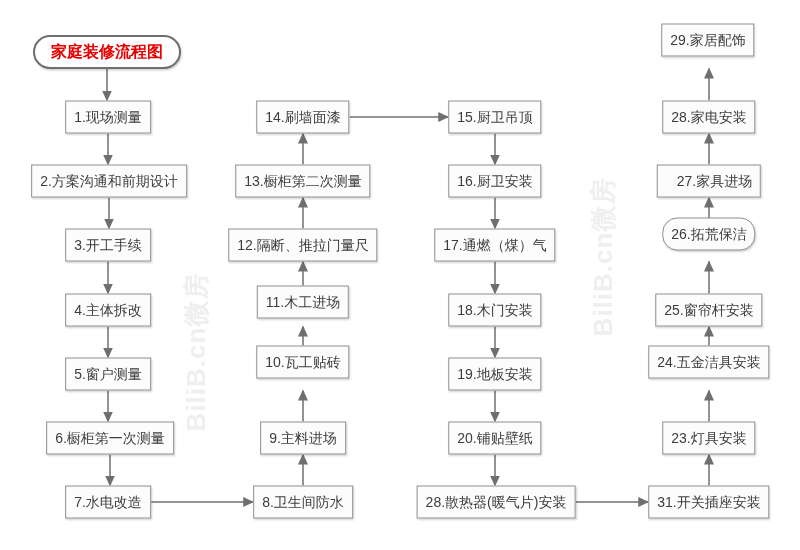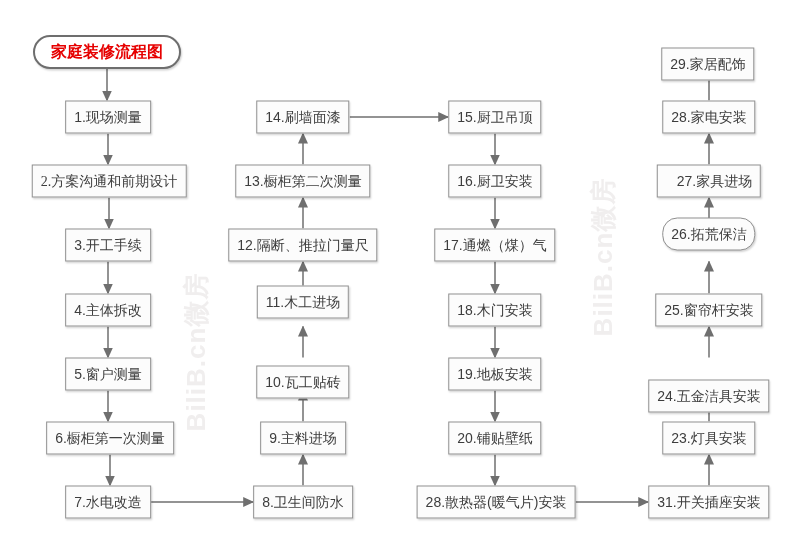--- a/index.html
+++ b/index.html
@@ -88,45 +88,45 @@
       <line x1="709" y1="421.5" x2="709" y2="390.5" stroke="#6f6f6f" stroke-width="1.5" marker-end="url(#ah)"></line>
       <line x1="709" y1="357.5" x2="709" y2="326.5" stroke="#6f6f6f" stroke-width="1.5" marker-end="url(#ah)"></line>
       <line x1="709" y1="293.5" x2="709" y2="261.5" stroke="#6f6f6f" stroke-width="1.5" marker-end="url(#ah)"></line>
       <line x1="709" y1="228.5" x2="709" y2="197.5" stroke="#6f6f6f" stroke-width="1.5" marker-end="url(#ah)"></line>
       <line x1="709" y1="164.5" x2="709" y2="133.5" stroke="#6f6f6f" stroke-width="1.5" marker-end="url(#ah)"></line>
       <line x1="709" y1="100.5" x2="709" y2="68.5" stroke="#6f6f6f" stroke-width="1.5" marker-end="url(#ah)"></line>
     </svg>
 
   <div class="node title-pill" style="left:107px; top:52px;">家庭装修流程图</div>
   <div class="node" style="left:108px; top:117px;">1.现场测量</div>
-  <div class="node" style="left:109px; top:181px;font-family:Liberation Serif, serif;">2.方案沟通和前期设计</div>
+  <div class="node" style="left:109px; top:181px;">2.方案沟通和前期设计</div>
   <div class="node" style="left:108px; top:245px;">3.开工手续</div>
   <div class="node" style="left:108px; top:310px;">4.主体拆改</div>
   <div class="node" style="left:108px; top:374px;">5.窗户测量</div>
   <div class="node" style="left:110px; top:438px;">6.橱柜第一次测量</div>
   <div class="node" style="left:108px; top:502px;">7.水电改造</div>
 
   <div class="node" style="left:303px; top:502px;">8.卫生间防水</div>
   <div class="node" style="left:303px; top:438px;">9.主料进场</div>
-  <div class="node" style="left:303px; top:382px;text-align:center;">10.瓦工贴砖</div>
+  <div class="node" style="left:303px; top:362px;text-align:center;">10.瓦工贴砖</div>
   <div class="node" style="left:303px; top:302px;">11.木工进场</div>
   <div class="node" style="left:303px; top:245px;">12.隔断、推拉门量尺</div>
   <div class="node" style="left:303px; top:181px;">13.橱柜第二次测量</div>
   <div class="node" style="left:303px; top:117px;">14.刷墙面漆</div>
 
   <div class="node" style="left:495px; top:117px;">15.厨卫吊顶</div>
   <div class="node" style="left:495px; top:181px;">16.厨卫安装</div>
   <div class="node" style="left:495px; top:245px;">17.通燃（煤）气</div>
   <div class="node" style="left:495px; top:310px;">18.木门安装</div>
   <div class="node" style="left:495px; top:374px;">19.地板安装</div>
   <div class="node" style="left:495px; top:438px;">20.铺贴壁纸</div>
   <div class="node" style="left:496px; top:502px;">28.散热器(暖气片)安装</div>
 
   <div class="node" style="left:709px; top:502px;">31.开关插座安装</div>
   <div class="node" style="left:709px; top:438px;">23.灯具安装</div>
-  <div class="node" style="left:709px; top:396px;text-align:right;">24.五金洁具安装</div>
+  <div class="node" style="left:709px; top:362px;text-align:right;">24.五金洁具安装</div>
   <div class="node" style="left:709px; top:310px;">25.窗帘杆安装</div>
   <div class="node" style="left:709px; top:234px;border-radius:15px;">26.拓荒保洁</div>
   <div class="node" style="left:709px; top:181px;padding-left:19px;">27.家具进场</div>
   <div class="node" style="left:709px; top:117px;">28.家电安装</div>
-  <div class="node" style="left:708px; top:64px;">29.家居配饰</div>
+  <div class="node" style="left:708px; top:40px;">29.家居配饰</div>
 
 </div>
 
 </body></html>

